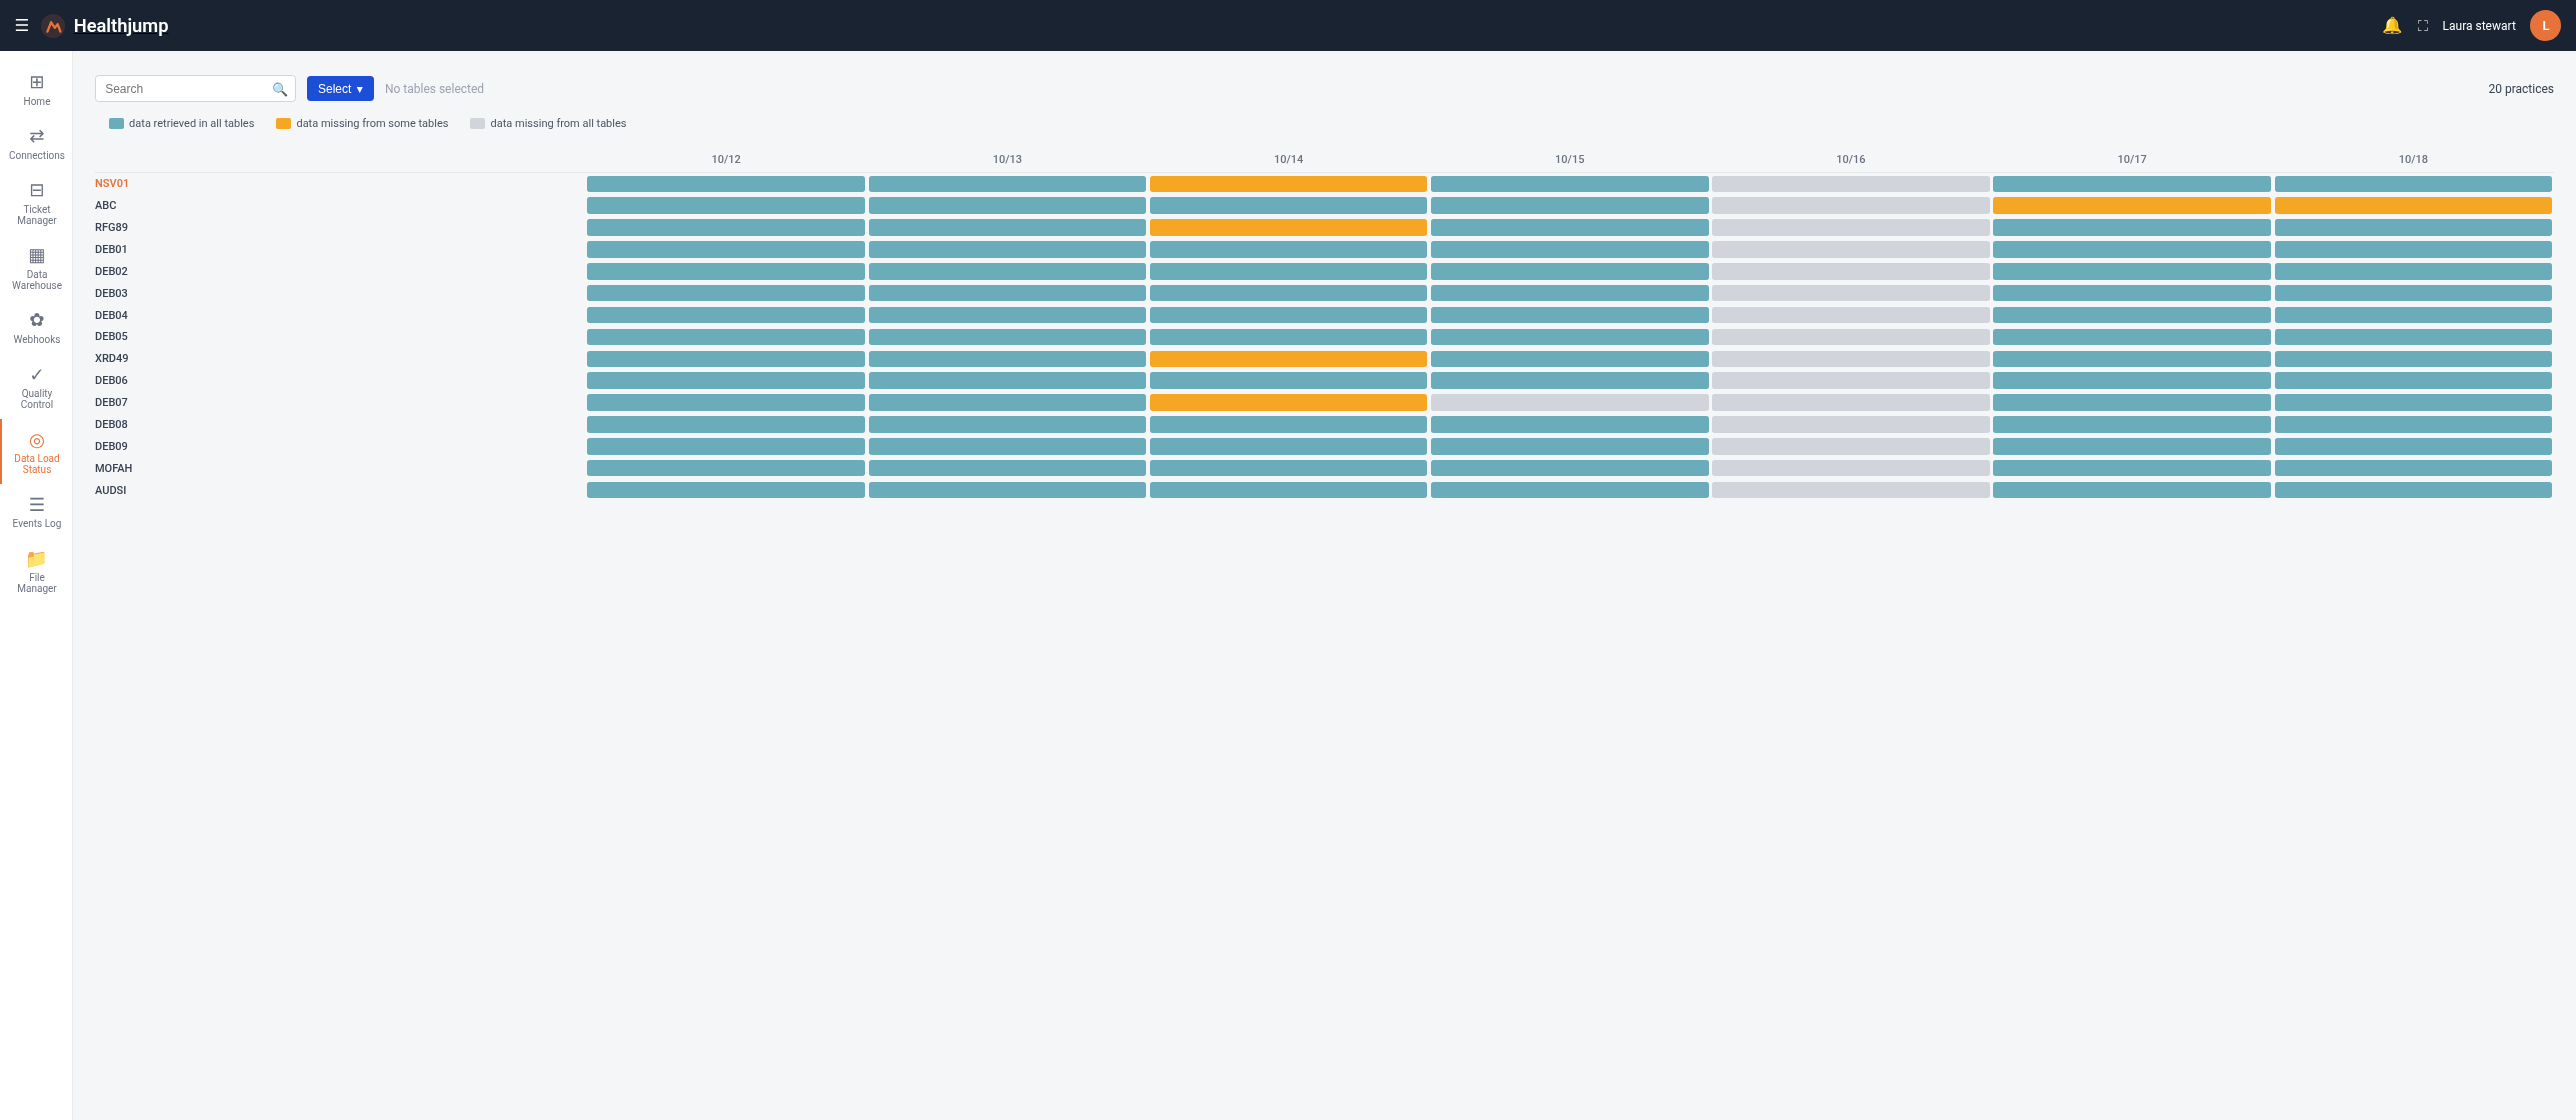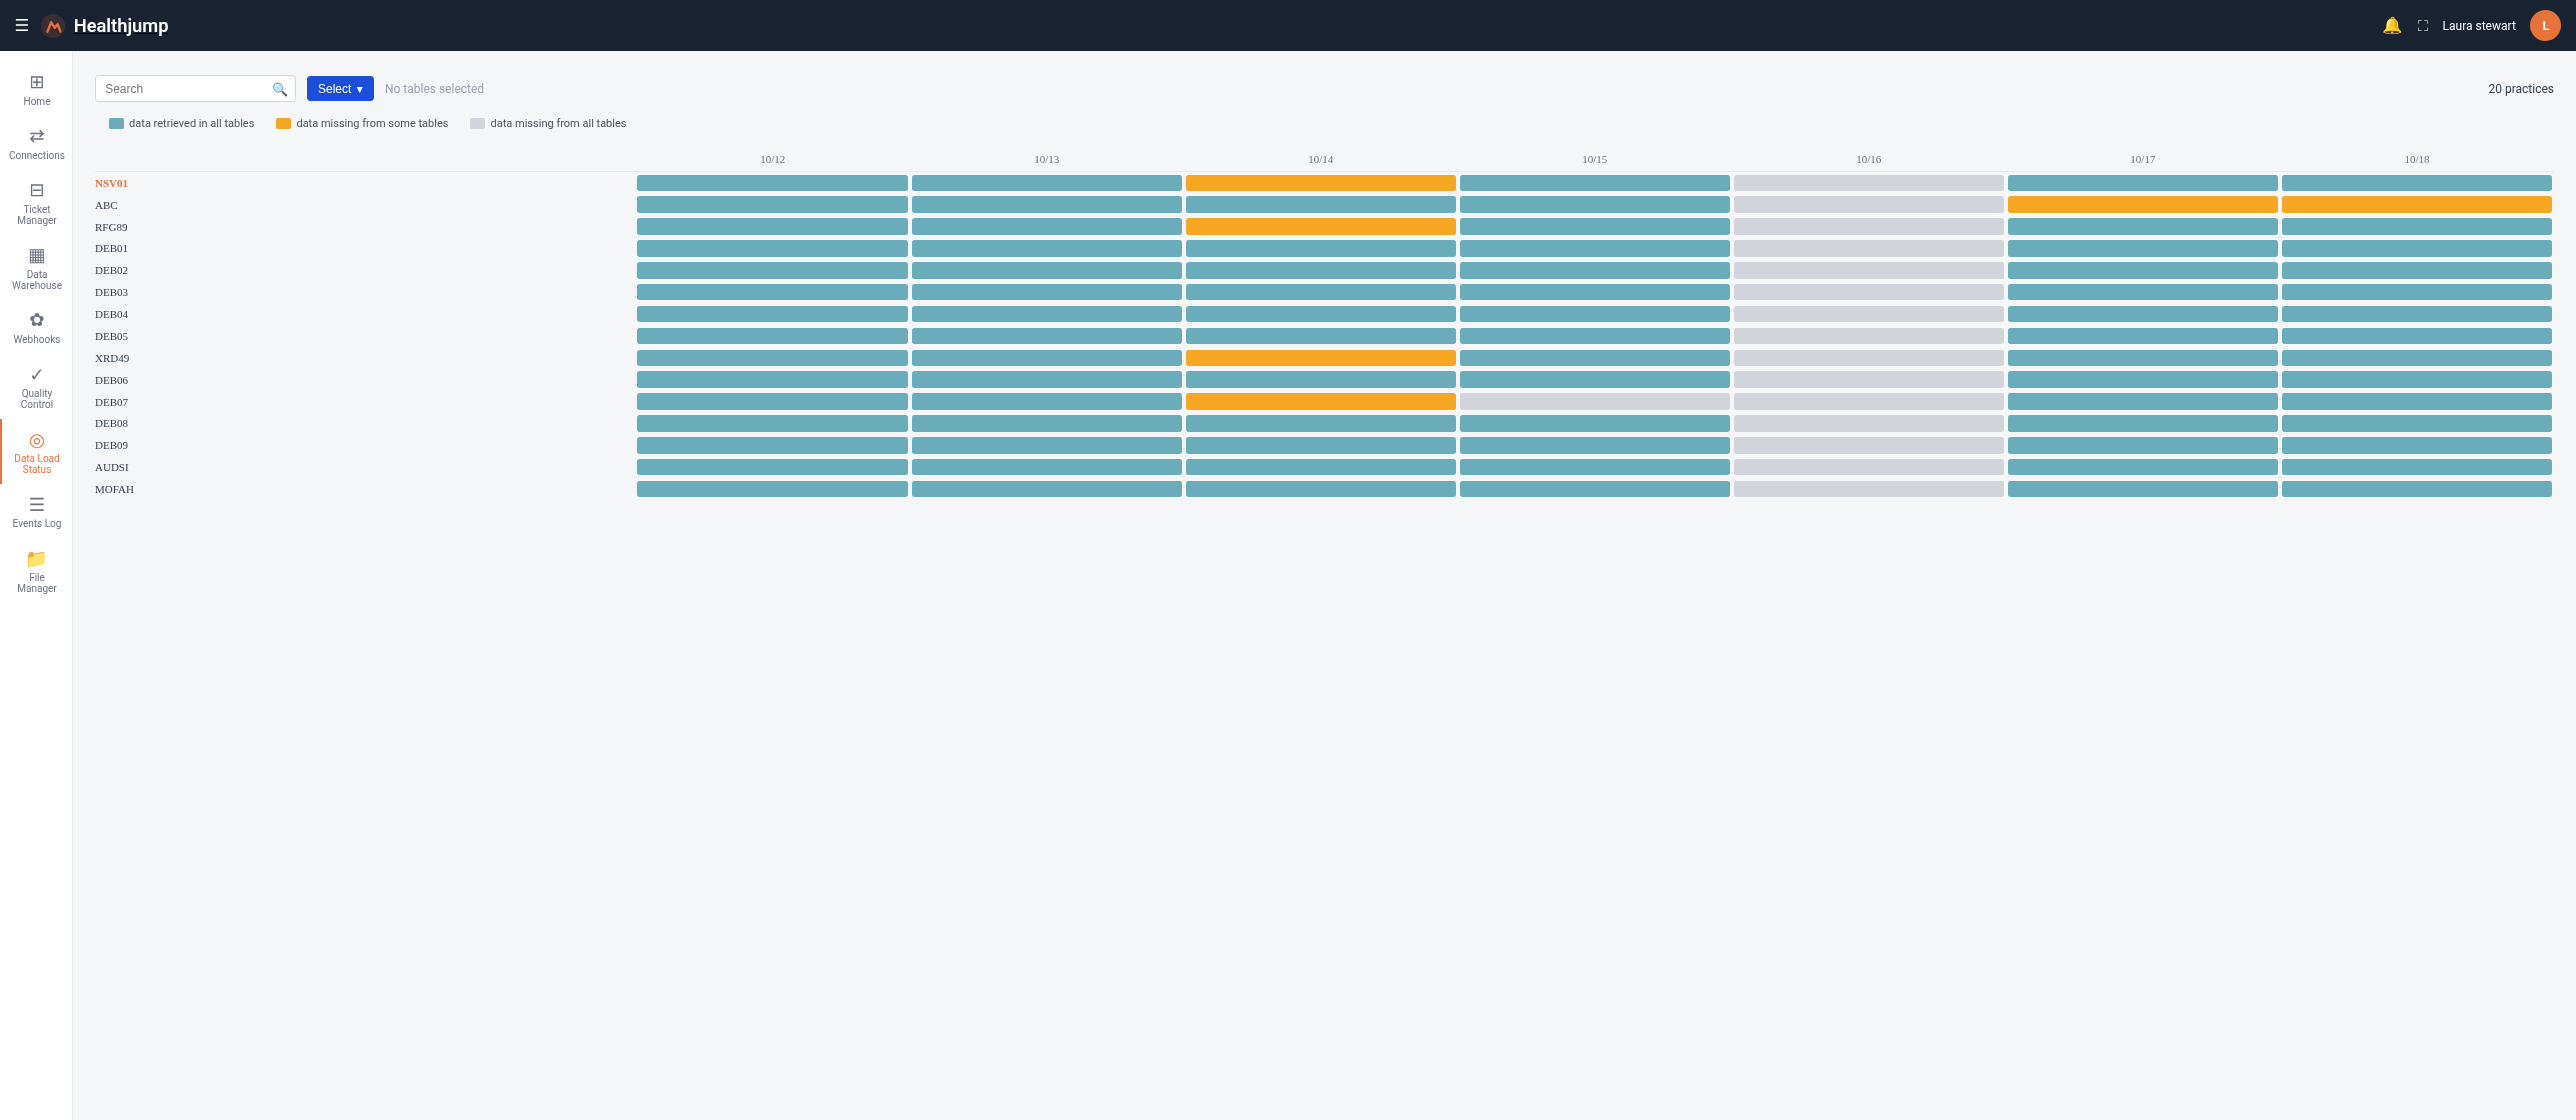--- a/index.html
+++ b/index.html
@@ -66,21 +66,21 @@
 
     
     .legend { display: flex; align-items: center; gap: 22px; margin-bottom: 18.3px; margin-top: 7.3px; padding-left: 14px; }
     .legend-item { display: flex; align-items: center; gap: 5.5px; font-size: 11px; color: #4b5563; }
     .legend-color { width: 14.6px; height: 11px; border-radius: 1.8px; }
     .legend-blue { background: #6aacba; }
     .legend-orange { background: #f5a623; }
     .legend-gray { background: #d1d5db; }
 
     
-    .grid-container { overflow-x: auto; font-family: Liberation Serif, serif; }
+    .grid-container { overflow-x: auto; }
     .grid-table { width: 100%; border-collapse: collapse; min-width: 824px; }
     .grid-table th {
       font-size: 11px; color: #6b7280; font-weight: 500; padding: 5.5px 3.7px;
       text-align: center; border-bottom: 0.9px solid #e5e7eb;
     }
     .grid-table .row-label {
       font-size: 11px; color: #374151; padding: 3.7px 7.3px 3.7px 0;
       text-align: left; white-space: nowrap; font-weight: 500; min-width: 64px;
     }
     .row-label.highlight { color: #e8733a; font-weight: 600; }
@@ -503,45 +503,45 @@
               <div class="bar bar-full bar-gray"></div>
             </td>
             <td class="bar-cell">
               <div class="bar bar-full bar-blue"></div>
             </td>
             <td class="bar-cell">
               <div class="bar bar-full bar-blue"></div>
             </td>
           </tr>
           <tr>
+            <td class="row-label">MOFAH</td>
+            <td class="bar-cell">
+              <div class="bar bar-full bar-blue"></div>
+            </td>
+            <td class="bar-cell">
+              <div class="bar bar-full bar-blue"></div>
+            </td>
+            <td class="bar-cell">
+              <div class="bar bar-full bar-blue"></div>
+            </td>
+            <td class="bar-cell">
+              <div class="bar bar-full bar-blue"></div>
+            </td>
+            <td class="bar-cell">
+              <div class="bar bar-full bar-gray"></div>
+            </td>
+            <td class="bar-cell">
+              <div class="bar bar-full bar-blue"></div>
+            </td>
+            <td class="bar-cell">
+              <div class="bar bar-full bar-blue"></div>
+            </td>
+          </tr>
+          <tr>
             <td class="row-label">AUDSI</td>
-            <td class="bar-cell">
-              <div class="bar bar-full bar-blue"></div>
-            </td>
-            <td class="bar-cell">
-              <div class="bar bar-full bar-blue"></div>
-            </td>
-            <td class="bar-cell">
-              <div class="bar bar-full bar-blue"></div>
-            </td>
-            <td class="bar-cell">
-              <div class="bar bar-full bar-blue"></div>
-            </td>
-            <td class="bar-cell">
-              <div class="bar bar-full bar-gray"></div>
-            </td>
-            <td class="bar-cell">
-              <div class="bar bar-full bar-blue"></div>
-            </td>
-            <td class="bar-cell">
-              <div class="bar bar-full bar-blue"></div>
-            </td>
-          </tr>
-          <tr>
-            <td class="row-label">MOFAH</td>
             <td class="bar-cell">
               <div class="bar bar-full bar-blue"></div>
             </td>
             <td class="bar-cell">
               <div class="bar bar-full bar-blue"></div>
             </td>
             <td class="bar-cell">
               <div class="bar bar-full bar-blue"></div>
             </td>
             <td class="bar-cell">

